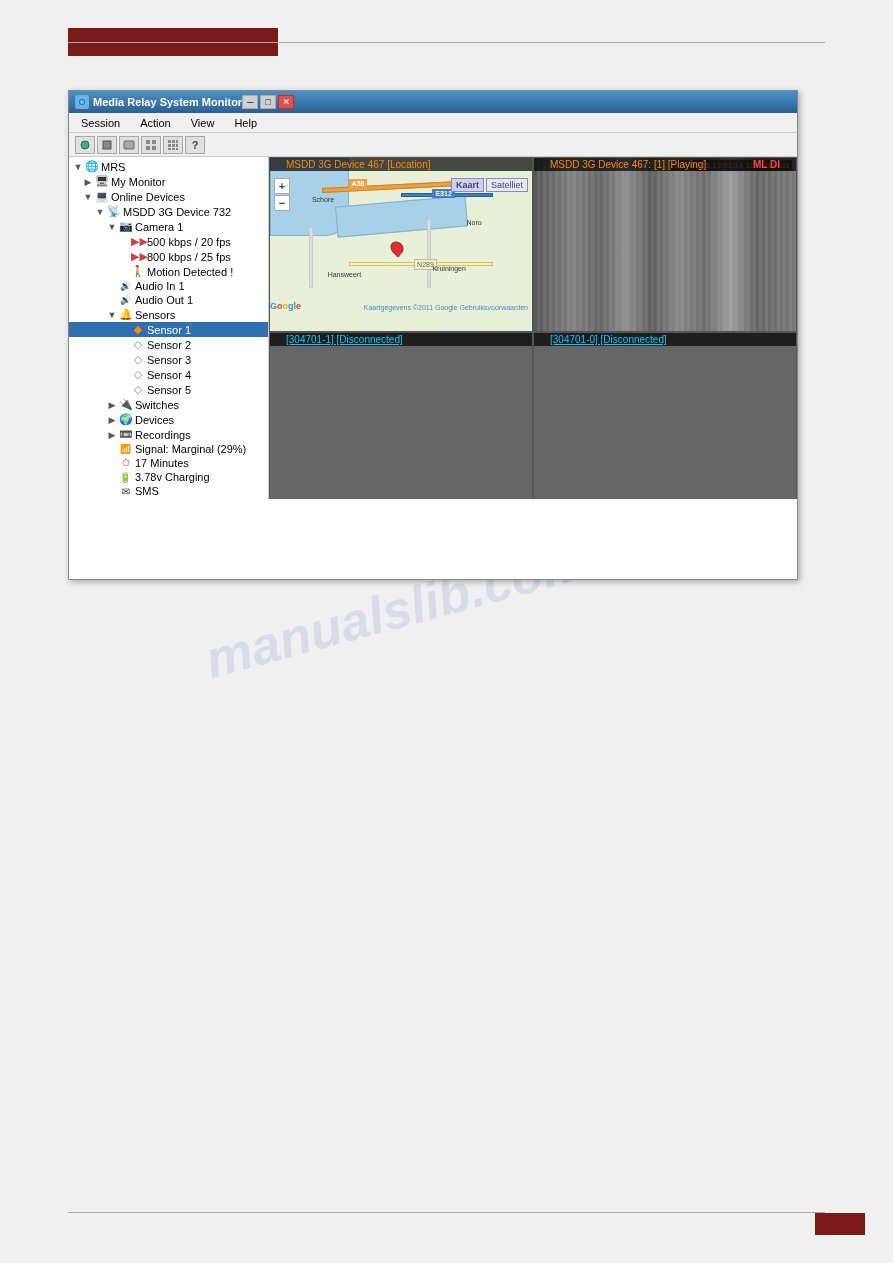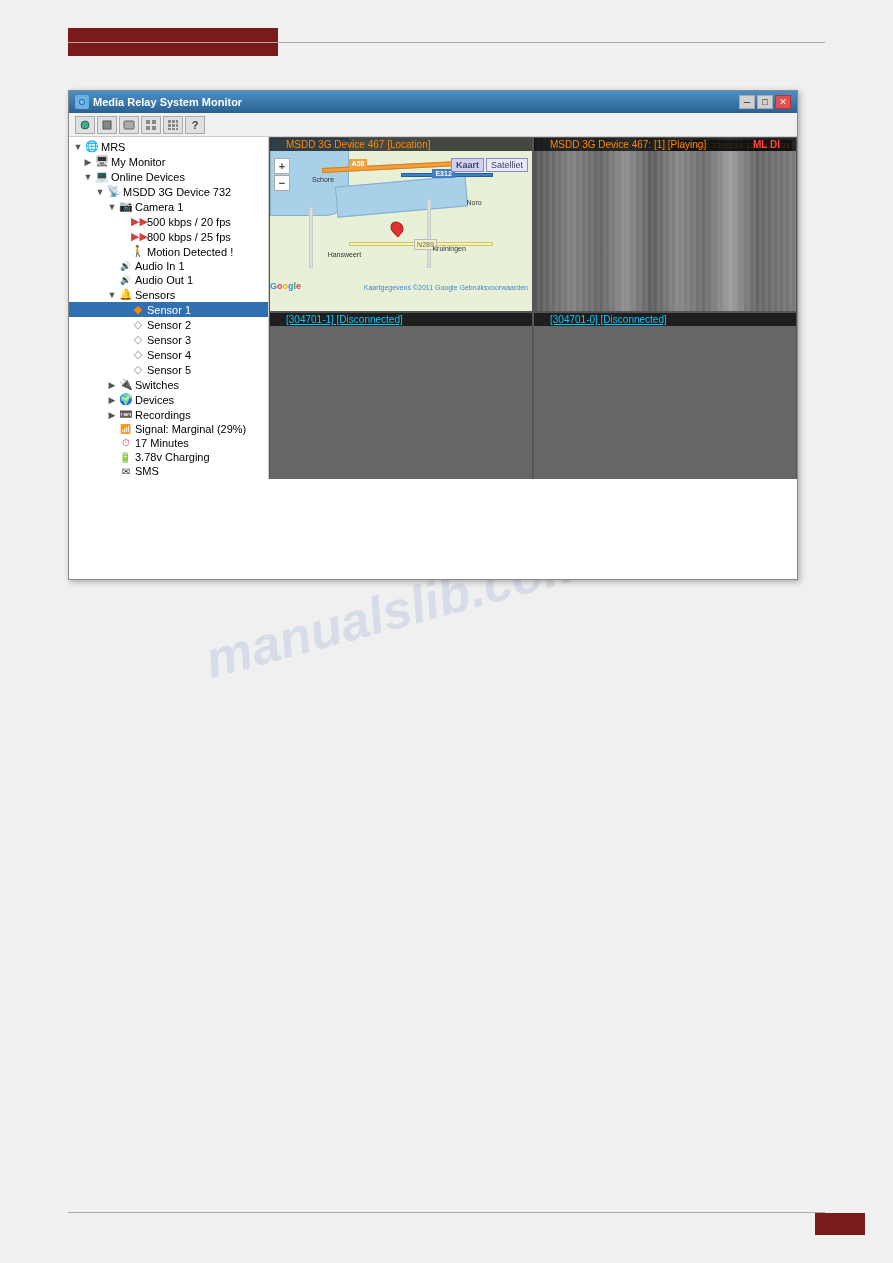--- a/index.html
+++ b/index.html
@@ -77,21 +77,20 @@
       box-shadow: 2px 2px 6px rgba(0,0,0,0.3);
     }
 
     
     .title-bar {
       height: 22px;
       background: linear-gradient(to bottom, #4a90c8 0%, #2a6090 100%);
       display: flex;
       align-items: center;
       padding: 0 6px;
-      justify-content: space-between;
     }
     .title-bar-left {
       display: flex;
       align-items: center;
       gap: 4px;
       color: white;
       font-size: 11px;
       font-weight: bold;
     }
     .title-icon {
@@ -408,20 +407,26 @@
       </div>
       <span>Media Relay System Monitor</span>
     </div>
     <div class="title-bar-controls">
       <div class="win-btn">─</div>
       <div class="win-btn">□</div>
       <div class="win-btn close">✕</div>
     </div>
   </div>
 
+  <div class="menu-bar">
+    <span class="menu-item">Session</span>
+    <span class="menu-item">Action</span>
+    <span class="menu-item">View</span>
+    <span class="menu-item">Help</span>
+  </div>
 
   <div class="toolbar">
     <div class="toolbar-btn">
       <svg width="12" height="12" viewBox="0 0 12 12">
           <circle cx="6" cy="6" r="4" fill="#4a8" stroke="#266" stroke-width="1"></circle>
         </svg>
     </div>
     <div class="toolbar-btn">
       <svg width="12" height="12" viewBox="0 0 12 12">
           <rect x="2" y="2" width="8" height="8" fill="#888" stroke="#555"></rect>

